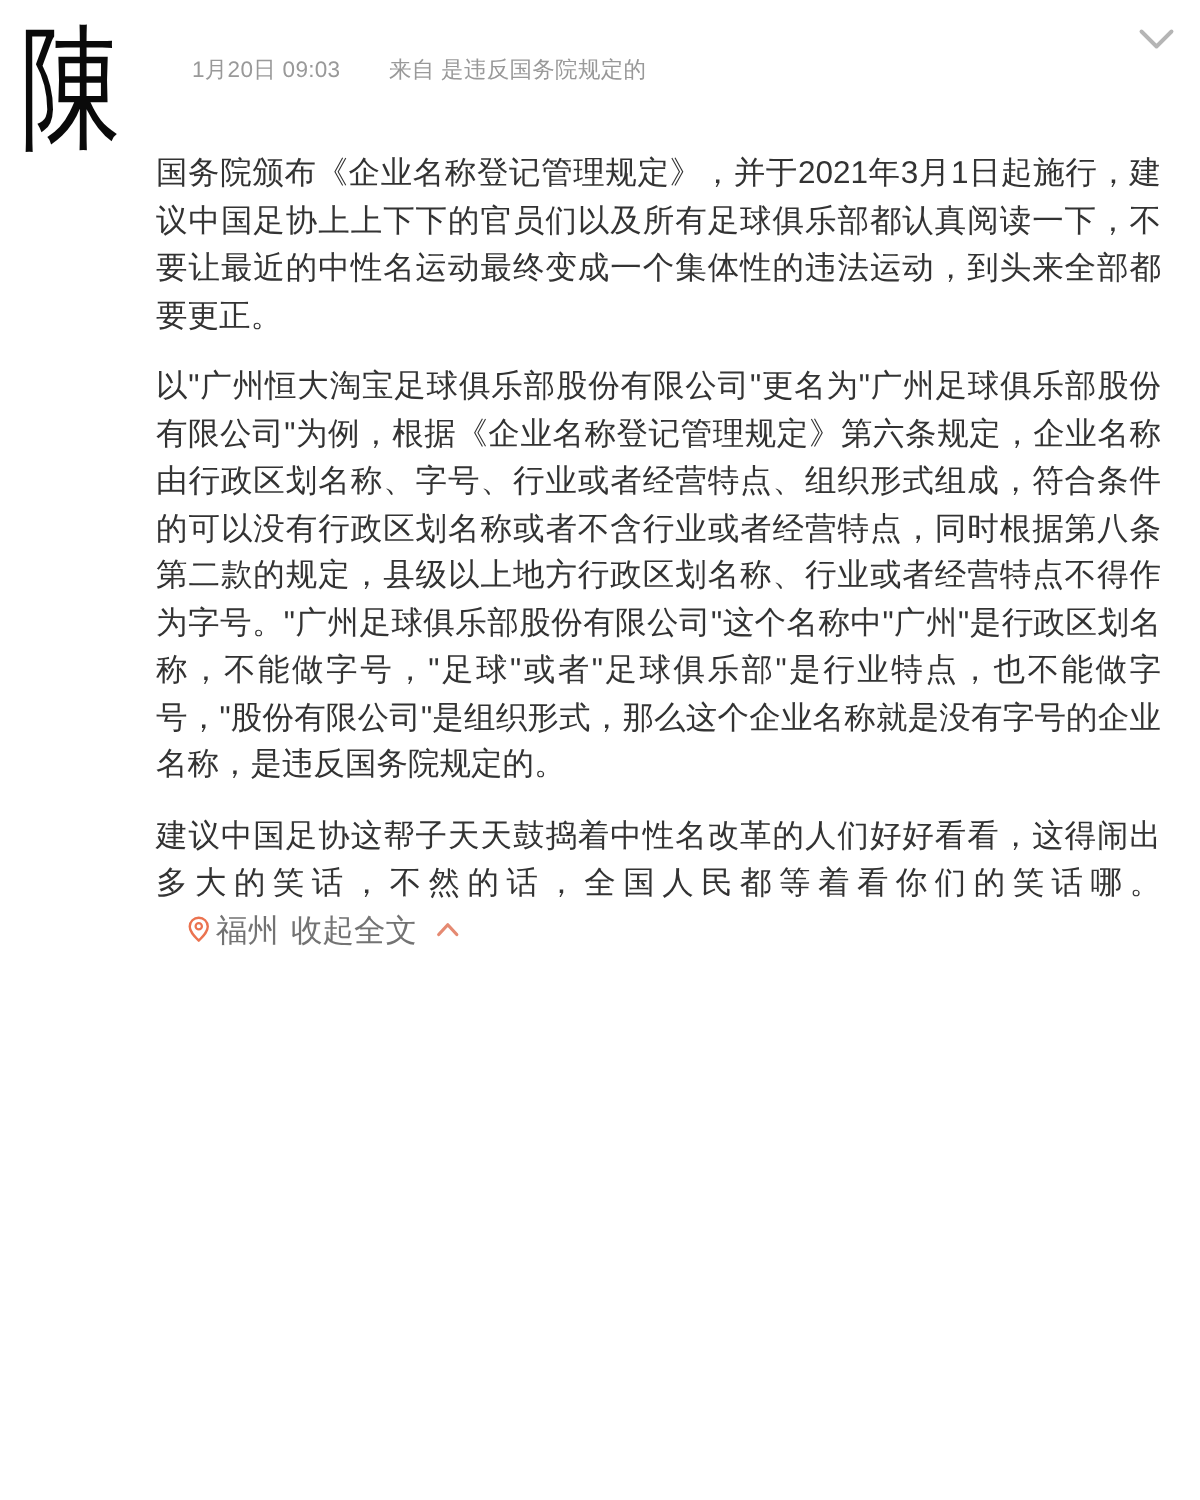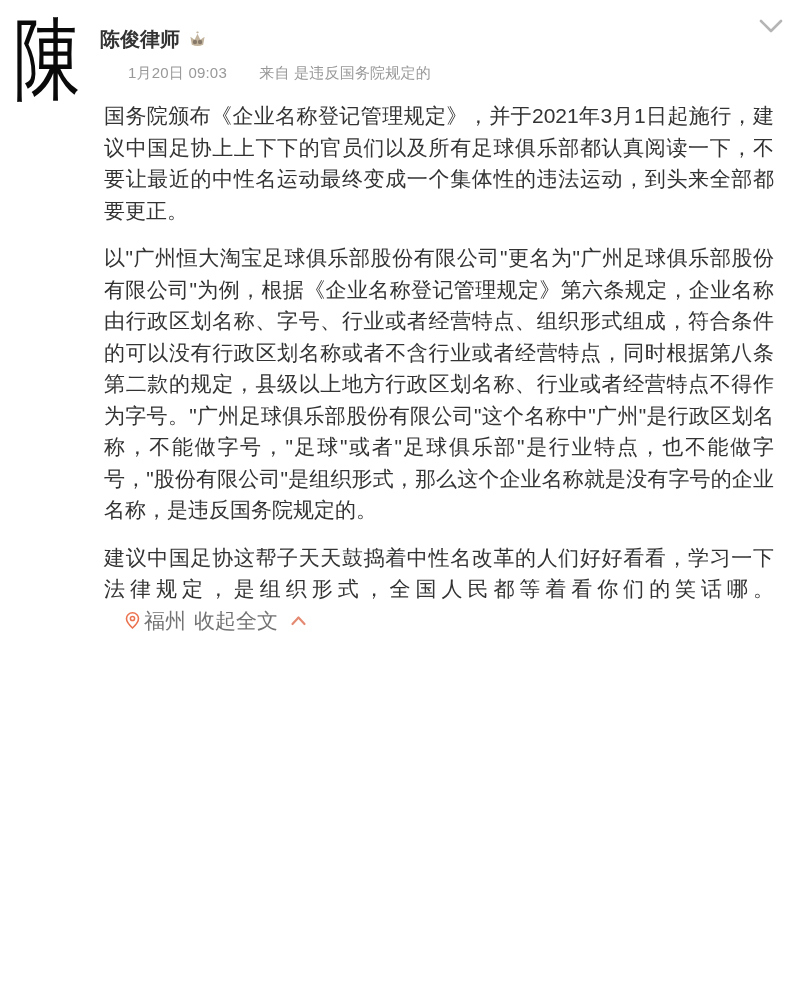--- a/index.html
+++ b/index.html
@@ -75,40 +75,31 @@
 
 <div class="post">
 
   <div class="avatar">陳</div>
 
   <svg class="post-menu" viewBox="0 0 28 18">
     <polyline points="4,3 14,13 24,3" fill="none" stroke="#b5b5b5" stroke-width="2.6" stroke-linecap="round" stroke-linejoin="round"></polyline>
   </svg>
 
   <div class="header">
-    <div class="name-row">
-      <span class="author">陈俊律师</span>
-      <svg class="crown" viewBox="0 0 20 19">
-        <path d="M2.5 6 L7 9.2 L10 2.8 L13 9.2 L17.5 6 L16 14.5 Q10 17.4 4 14.5 Z" fill="#c3b49e"></path>
-        <circle cx="7.3" cy="11.6" r="2.3" fill="#87796a"></circle>
-        <circle cx="12.7" cy="11.6" r="2.3" fill="#87796a"></circle>
-        <rect x="8.8" y="0.5" width="2.4" height="2" rx="0.8" fill="#c3b49e"></rect>
-      </svg>
-    </div>
     <div class="meta">
       <span>1月20日 09:03</span>
       <span>来自 是违反国务院规定的</span>
     </div>
   </div>
 
   <div class="content">
     <p>国务院颁布《企业名称登记管理规定》，并于2021年3月1日起施行，建议中国足协上上下下的官员们以及所有足球俱乐部都认真阅读一下，不要让最近的中性名运动最终变成一个集体性的违法运动，到头来全部都要更正。</p>
     <p>以"广州恒大淘宝足球俱乐部股份有限公司"更名为"广州足球俱乐部股份有限公司"为例，根据《企业名称登记管理规定》第六条规定，企业名称由行政区划名称、字号、行业或者经营特点、组织形式组成，符合条件的可以没有行政区划名称或者不含行业或者经营特点，同时根据第八条第二款的规定，县级以上地方行政区划名称、行业或者经营特点不得作为字号。"广州足球俱乐部股份有限公司"这个名称中"广州"是行政区划名称，不能做字号，"足球"或者"足球俱乐部"是行业特点，也不能做字号，"股份有限公司"是组织形式，那么这个企业名称就是没有字号的企业名称，是违反国务院规定的。</p>
     <p>
-      <span>建议中国足协这帮子天天鼓捣着中性名改革的人们好好看看，学习一下法律规定，是组织形式，全国人民都等着看你们的笑话哪。</span><span class="post-footer"><svg class="pin-icon" width="17" height="19" viewBox="0 0 17 19">
+      <span>建议中国足协这帮子天天鼓捣着中性名改革的人们好好看看，这得闹出多大的笑话，不然的话，全国人民都等着看你们的笑话哪。</span><span class="post-footer"><svg class="pin-icon" width="17" height="19" viewBox="0 0 17 19">
             <path d="M8.5 1.8 C5.2 1.8 2.5 4.4 2.5 7.6 C2.5 11.6 8.5 17 8.5 17 C8.5 17 14.5 11.6 14.5 7.6 C14.5 4.4 11.8 1.8 8.5 1.8 Z" fill="none" stroke="#eb7350" stroke-width="1.6"></path>
             <circle cx="8.5" cy="7.5" r="2.1" fill="none" stroke="#eb7350" stroke-width="1.5"></circle>
           </svg><span class="seg loc">福州</span><span class="seg collapse">收起全文</span><svg class="up-icon" width="17" height="13" viewBox="0 0 17 13">
             <polyline points="2.5,10 8.5,3.5 14.5,10" fill="none" stroke="#e58a72" stroke-width="2.2" stroke-linecap="round" stroke-linejoin="round"></polyline>
           </svg></span>
     </p>
   </div>
 
 </div>
 

